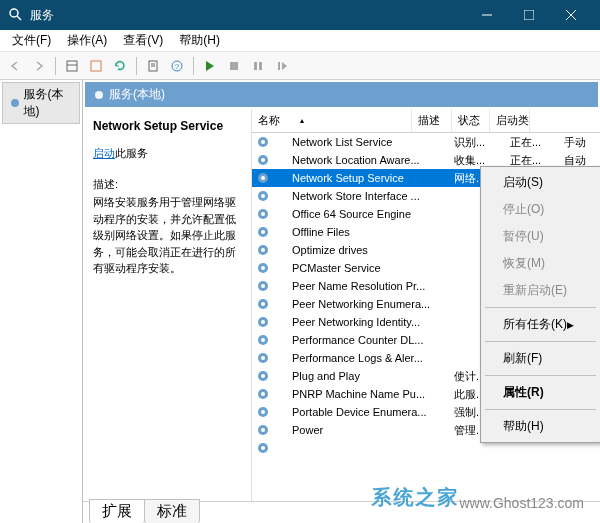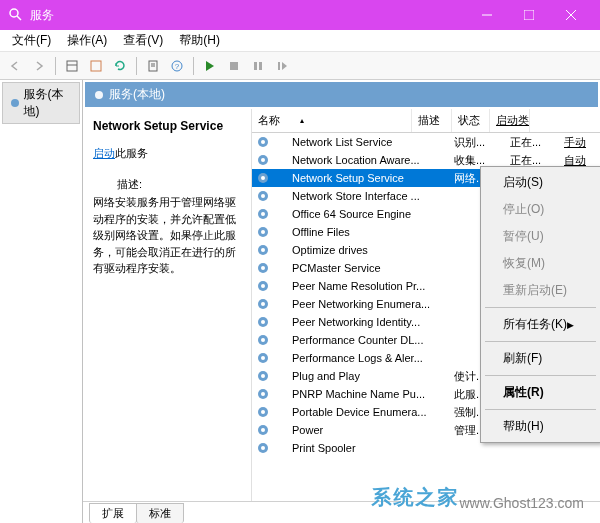--- a/index.html
+++ b/index.html
@@ -1,18 +1,18 @@
 <!DOCTYPE html>
 <html><head>
 <meta charset="utf-8">
 <style>
 * { margin: 0; padding: 0; box-sizing: border-box; font-family: "Microsoft YaHei", "Segoe UI", sans-serif; }
 body { width: 600px; height: 523px; background: #fff; overflow: hidden; position: relative; }
 
-.titlebar { height: 30px; background: #d946ef; color: #fff; display: flex; align-items: center; padding: 0 8px; }
+.titlebar { height: 30px; background: #0c4a6e; color: #fff; display: flex; align-items: center; padding: 0 8px; }
 .titlebar .icon { width: 16px; height: 16px; margin-right: 6px; }
 .titlebar .title { font-size: 12px; flex: 1; }
 .titlebar .wbtn { width: 42px; height: 30px; display: flex; align-items: center; justify-content: center; }
 .titlebar .wbtn svg { stroke: #fff; }
 
 .menubar { height: 22px; display: flex; align-items: center; padding: 2px 4px; font-size: 12px; background: #fff; border-bottom: 1px solid #e5e5e5; }
 .menubar .mitem { padding: 2px 8px; }
 
 .toolbar { height: 28px; display: flex; align-items: center; padding: 0 4px; border-bottom: 1px solid #d0d0d0; background: #f8f8f8; gap: 2px; }
 .tbtn { width: 22px; height: 22px; display: flex; align-items: center; justify-content: center; border: 1px solid transparent; }
@@ -25,46 +25,46 @@
 .navhead { background: #e8e8e8; border: 1px solid #c8c8c8; margin: 2px; padding: 3px 6px; font-size: 12px; display: flex; align-items: center; gap: 4px; }
 
 .main { flex: 1; display: flex; flex-direction: column; }
 .mainhead { background: #6ea0cf; color: #fff; padding: 4px 8px; font-size: 12px; margin: 2px; display: flex; align-items: center; gap: 4px; }
 
 .content { flex: 1; display: flex; overflow: hidden; }
 
 .detail { width: 168px; padding: 8px 10px; font-size: 11px; line-height: 1.5; }
 .detail .dtitle { font-weight: bold; font-size: 12px; margin-bottom: 10px; }
 .detail .daction a { color: #0066cc; text-decoration: underline; }
-.detail .ddesclabel { margin-top: 14px; margin-bottom: 2px; margin-left: 24px; }
+.detail .ddesclabel { margin-top: 14px; margin-bottom: 2px; }
 .detail .ddesc { }
 
 .listwrap { flex: 1; position: relative; overflow: hidden; border-left: 1px solid #e0e0e0; }
 .listhead { display: flex; font-size: 11px; border-bottom: 1px solid #d0d0d0; background: #fff; }
 .listhead .col { padding: 4px 6px; border-right: 1px solid #e8e8e8; white-space: nowrap; overflow: hidden; }
 .col-name { width: 160px; display: flex; align-items: center; }
 .col-desc { width: 40px; }
 .col-status { width: 38px; }
-.col-start { width: 40px; text-decoration: underline; }
+.col-start { width: 40px; }
 .sortarrow { margin-left: 20px; font-size: 8px; }
 
 .rows { overflow: hidden; }
 .row { display: flex; font-size: 11px; align-items: center; height: 18px; gap: 16px; }
 .row .cell { padding: 1px 4px; white-space: nowrap; overflow: hidden; }
 .row .svc-icon { width: 14px; height: 14px; margin: 0 2px 0 4px; flex-shrink: 0; }
 .row.selected { background: #0078d7; color: #fff; }
 
 .ctxmenu { position: absolute; background: #f0f0f0; border: 1px solid #a0a0a0; box-shadow: 2px 2px 4px rgba(0,0,0,0.3); font-size: 12px; min-width: 120px; padding: 2px; z-index: 100; margin-left: 12px; }
 .ctxitem { padding: 5px 24px 5px 20px; white-space: nowrap; display: flex; align-items: center; }
 .ctxitem.disabled { color: #888; }
 .ctxitem.bold { font-weight: bold; }
 .ctxsep { height: 1px; background: #c0c0c0; margin: 3px 2px; }
 .ctxarrow { margin-left: auto; font-size: 9px; }
 
-.tabs { height: 22px; display: flex; align-items: flex-end; padding-left: 6px; font-size: 11px; border-top: 1px solid #d0d0d0; }
+.tabs { height: 22px; display: flex; align-items: flex-end; padding-left: 6px; font-size: 15px; border-top: 1px solid #d0d0d0; }
 .tab { padding: 2px 12px; border: 1px solid #c0c0c0; border-bottom: none; background: #f5f5f5; margin-right: -1px; border-radius: 0 0 3px 3px; }
 .tab.active { background: #fff; }
 
 .watermark { position: absolute; right: 16px; bottom: 12px; font-size: 16px; color: #4aa5d6; display: flex; flex-direction: row; align-items: flex-end; pointer-events: none; }
 .watermark .wm1 { font-size: 20px; font-weight: bold; letter-spacing: 2px; }
 .watermark .wm2 { font-size: 14px; color: #888; }
 
 .gear-icon { fill: #6aa0d0; }
 </style>
 </head>
@@ -380,21 +380,20 @@
               <div class="cell col-name" style="width:146px">Power</div>
               <div class="cell col-desc">管理...</div>
               <div class="cell col-status">正在...</div>
               <div class="cell col-start">自动</div>
             </div>
             <div class="row">
               <svg class="svc-icon" viewBox="0 0 14 14">
                 <circle cx="7" cy="7" r="5" class="gear-icon"></circle>
                 <circle cx="7" cy="7" r="2" fill="#fff"></circle>
               </svg>
-              <div class="cell col-name" style="width:146px">Print Spooler</div>
               <div class="cell col-desc"></div>
               <div class="cell col-status"></div>
               <div class="cell col-start"></div>
             </div>
           </div>
       </div>
     </div>
 
     <div class="tabs">
       <div class="tab active">扩展</div>

